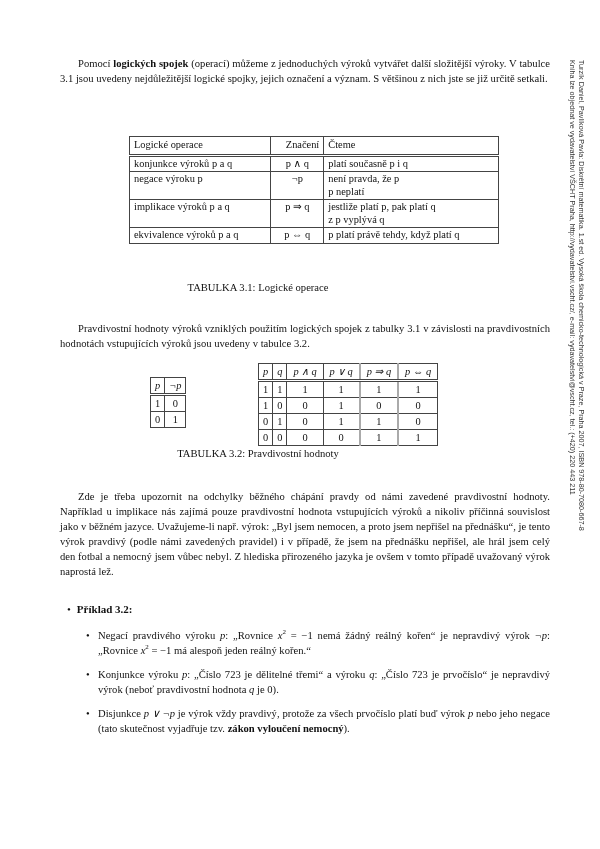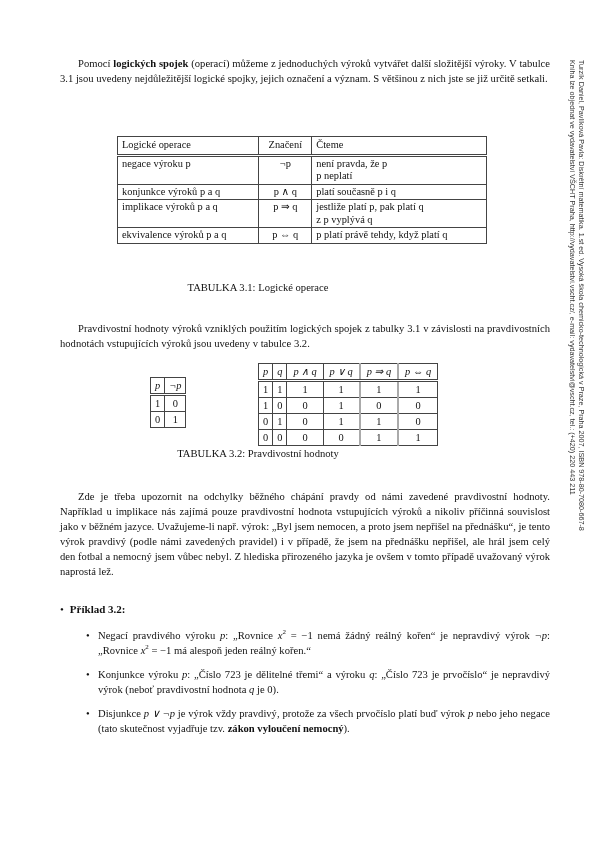--- a/index.html
+++ b/index.html
@@ -12,21 +12,21 @@
   .para {
     position: absolute; left: 60px; width: 490px;
     font-size: 10.6px; line-height: 15px; text-align: justify;
     font-family: "Liberation Serif", serif;
   }
   .para .indent { display: inline-block; width: 18px; }
   b { font-weight: bold; }
   i.m { font-style: italic; }
 
   table.t31 {
-    position: absolute; left: 117px; top: 136px; width: 370px;
+    position: absolute; left: 129px; top: 136px; width: 370px;
     border-collapse: collapse; font-size: 10.4px; line-height: 12.5px;
     font-family: "Liberation Serif", serif;
   }
   table.t31 td, table.t31 th {
     border: 1px solid #444; padding: 1px 4px 1px 4px; vertical-align: top;
     font-weight: normal; text-align: left;
   }
   table.t31 th { padding-top: 2px; padding-bottom: 2px; }
   table.t31 thead tr th { border-bottom: 3px double #444; }
   table.t31 td.c { text-align: center; }
@@ -41,21 +41,21 @@
   }
   table.tt td, table.tt th {
     border: 1px solid #444; padding: 1px 4px; text-align: center; font-weight: normal;
   }
   table.tt thead tr th { border-bottom: 3px double #444; }
   table.tt td.g, table.tt th.g { border-left: 2px solid #aaa; }
   table.neg { left: 150px; top: 377px; }
   table.big { left: 258px; top: 363px; }
 
   .example-head {
-    position: absolute; left: 60px; top: 603px; font-size: 11px; font-weight: bold;
+    position: absolute; left: 67px; top: 603px; font-size: 11px; font-weight: bold;
     font-family: "Liberation Serif", serif;
   }
   .example-head .bullet { margin-right: 6px; font-weight: normal; }
   ul.items {
     position: absolute; left: 88px; width: 462px; top: 628px; margin: 0; padding: 0;
     list-style: none; font-size: 10.6px; line-height: 15px; text-align: justify;
     font-family: "Liberation Serif", serif;
   }
   ul.items li { position: relative; margin-bottom: 9px; padding-left: 10px; }
   ul.items li .bullet { position: absolute; left: -2px; top: 0; }
@@ -75,38 +75,38 @@
 <body>
 
 <div class="page">
 
   <p class="para" style="top:56px; margin:0;"><span class="indent"></span><span>Pomocí </span><b>logických spojek</b><span> (operací) můžeme z jednoduchých výroků vytvářet další složitější výroky. V tabulce 3.1 jsou uvedeny nejdůležitější logické spojky, jejich označení a význam. S většinou z nich jste se již určitě setkali.</span></p>
 
   <table class="t31">
     <thead>
       <tr>
         <th>Logické operace</th>
-        <th style="text-align:center">Značení</th>
+        <th style="text-align:right">Značení</th>
         <th>Čteme</th>
       </tr>
     </thead>
     <tbody>
       <tr>
+        <td>konjunkce výroků p a q</td>
+        <td class="c">p ∧ q</td>
+        <td>
+            <div>platí současně p i q</div>
+          </td>
+      </tr>
+      <tr>
         <td>negace výroku p</td>
         <td class="c">¬p</td>
         <td>
             <div>není pravda, že p</div>
             <div>p neplatí</div>
-          </td>
-      </tr>
-      <tr>
-        <td>konjunkce výroků p a q</td>
-        <td class="c">p ∧ q</td>
-        <td>
-            <div>platí současně p i q</div>
           </td>
       </tr>
       <tr>
         <td>implikace výroků p a q</td>
         <td class="c">p ⇒ q</td>
         <td>
             <div>jestliže platí p, pak platí q</div>
             <div>z p vyplývá q</div>
           </td>
       </tr>

